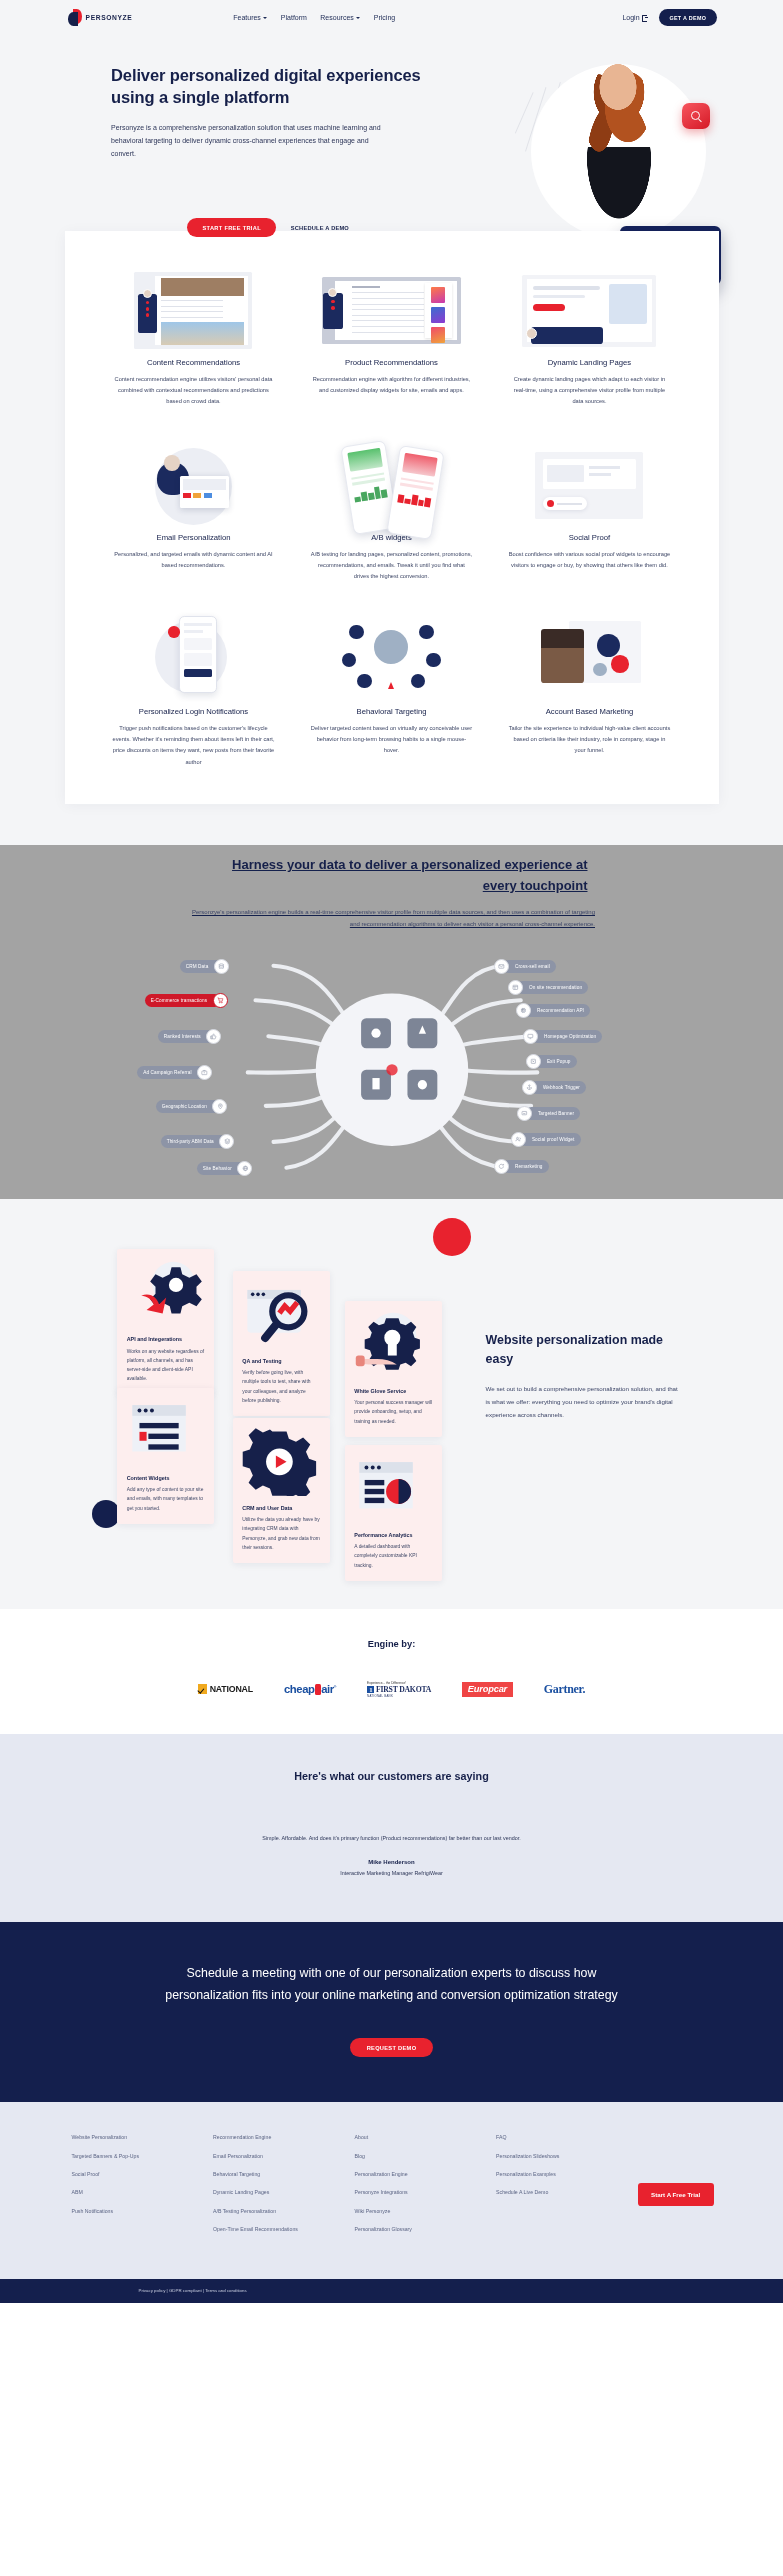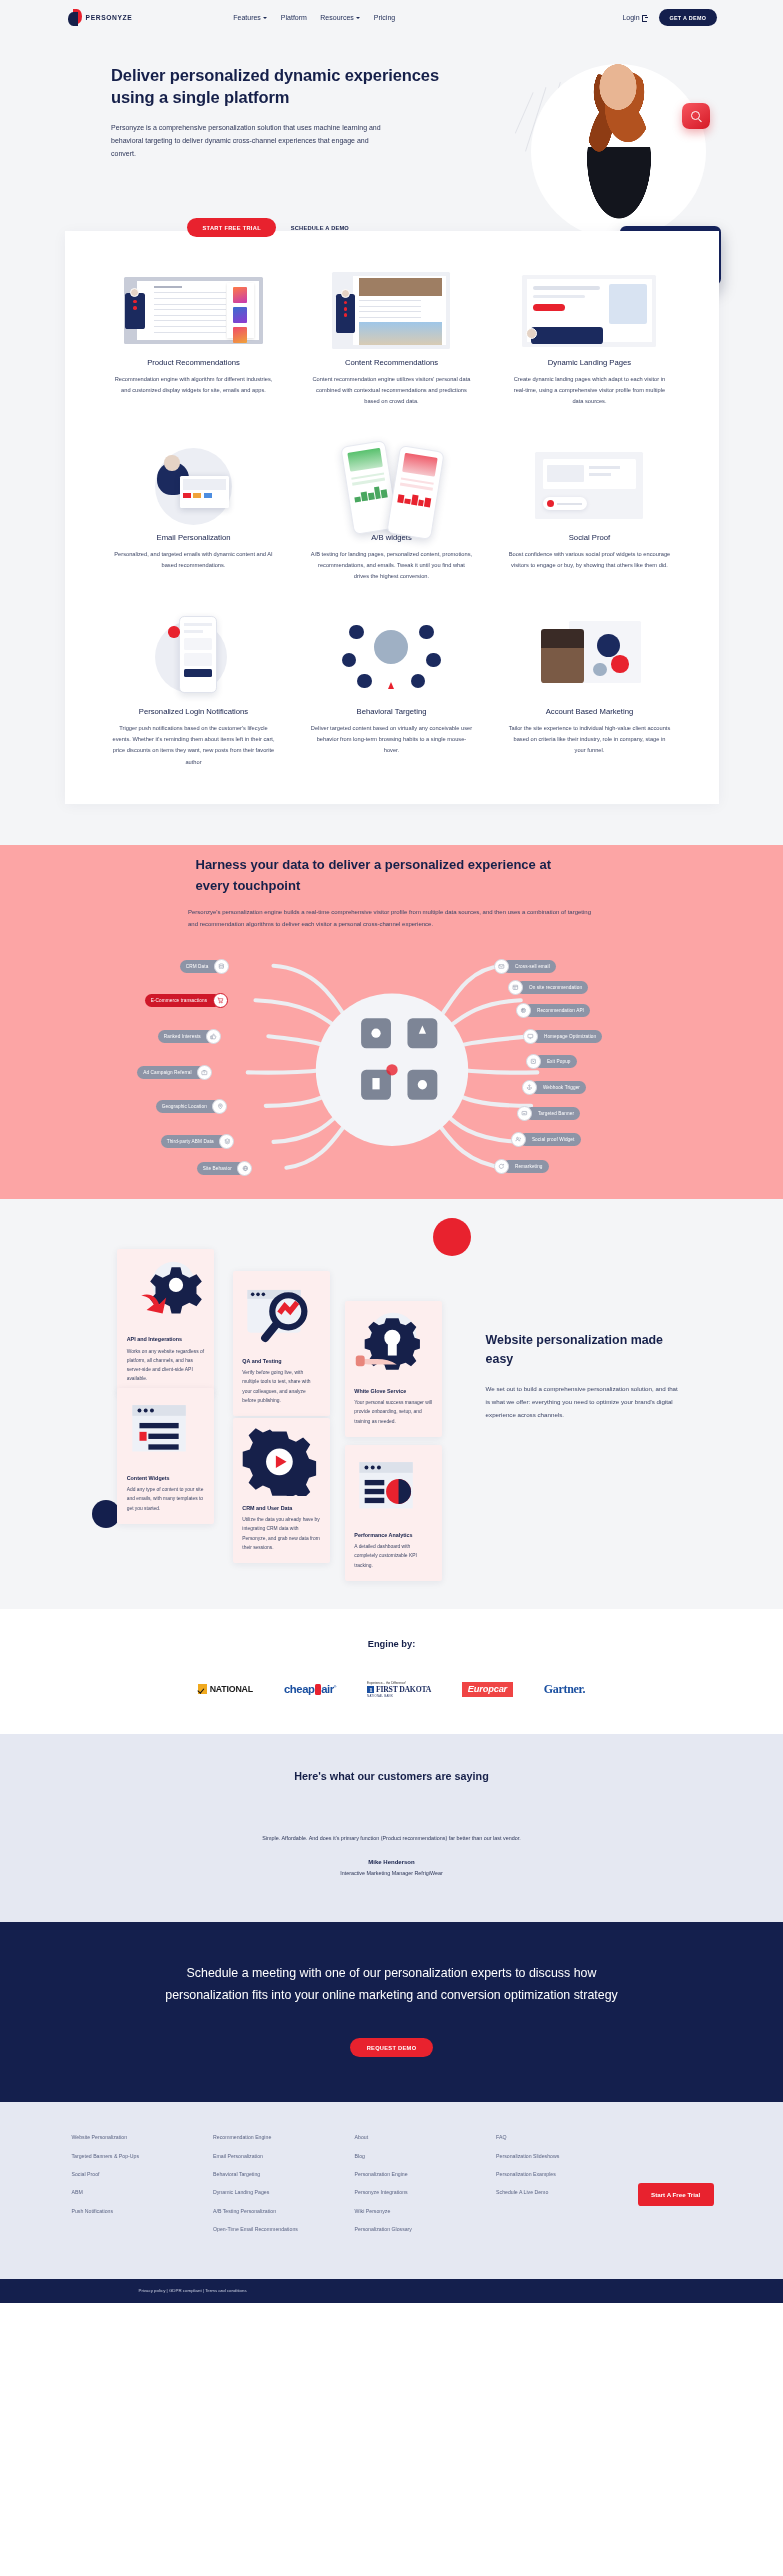--- a/index.html
+++ b/index.html
@@ -121,21 +121,21 @@
   .art-browser .recbox{position:absolute;right:9.3px;top:6.2px;width:27px;bottom:6.2px;background:#fff;box-shadow:0 0.5px 2.6px rgba(0,0,0,.12);}
   .art-browser .thumb{width:13.4px;height:16.5px;margin:3.6px auto 1.5px;border-radius:1px;}
   .art-card-nav{position:absolute;left:1px;top:15.5px;width:19.6px;height:36px;background:#1b2a5e;border-radius:2.6px;}
   .art-card-nav .av{width:9.3px;height:9.3px;border-radius:50%;background:#e5d3c5;margin:-4.6px auto 2.6px;border:1px solid #fff;}
   .art-dot{width:3.6px;height:3.6px;border-radius:50%;background:#e8222e;margin:2.6px auto;}
 
   .art-phone { width:45px;height:89px;background:#fff;border-radius:6.7px;box-shadow:0 2.6px 8.2px rgba(20,33,77,.16);border:0.5px solid #e7e9f0;}
   .art-circle-bg{width:77px;height:77px;border-radius:50%;background:#eceef4;position:absolute;}
 
   
-  .harness { background:#fca5a5; padding:9.3px 0 20.6px; text-align:left; }
+  .harness { background:#a3a3a3; padding:9.3px 0 20.6px; text-align:right;text-decoration:underline; }
   .harness h2 { font-size:13px;font-weight:bold;line-height:1.62;color:#16204a;max-width:392px;margin:0 auto;}
   .harness p { margin:11.3px auto 0; font-size:6px;line-height:1.95;color:#3b4466;max-width:407px;}
 
   .diagram { position:relative; width:546px; margin:10.3px auto 0; height:237px; }
   .pill {
     position:absolute; height:13px; border-radius:6.7px; background:#8d94a6;
     display:flex;align-items:center; color:#fff; font-size:4.7px; letter-spacing:0.1px;
     white-space:nowrap; padding:0 6.2px;
   }
   .pill.red { background:#cf1829; }
@@ -245,21 +245,21 @@
       <span class="login">
         <span>Login</span>
         <i class="login-icon"></i>
       </span>
       <button class="btn-demo">GET A DEMO</button>
     </div>
   </div>
 
   <div class="hero">
     <div class="hero-inner">
-      <h1>Deliver personalized dynamic experiences using a single platform</h1>
+      <h1>Deliver personalized digital experiences using a single platform</h1>
       <p>Personyze is a comprehensive personalization solution that uses machine learning and behavioral targeting to deliver dynamic cross-channel experiences that engage and convert.</p>
       <div class="hero-ctas">
         <button class="btn-trial">START FREE TRIAL</button>
         <button class="btn-sched">SCHEDULE A DEMO</button>
       </div>
     </div>
 
     <div class="hero-art">
       <svg class="hero-lines" viewBox="0 0 160 300">
         <g stroke="#dfe1e7" stroke-width="2" fill="none">
@@ -308,20 +308,44 @@
       </div>
     </div>
   </div>
 
   <div class="features-wrap">
     <div class="features">
 
       <div class="frow">
         <div class="fcard">
           <div class="fcard-img">
+            <div class="art-browser" style="width:118px;height:77px;background:#eef0f5">
+              <div class="panel" style="left:20.6px;background:#fff"></div>
+              <div style="position:absolute;left:27px;top:6.2px;right:8.2px;height:17.5px;background:#9e7e63"></div>
+              <div class="lines" style="left:27px;top:28px;width:62px">
+                  <div class="ln"></div>
+                  <div class="ln"></div>
+                  <div class="ln"></div>
+                  <div class="ln"></div>
+                </div>
+              <div style="position:absolute;left:27px;bottom:4.1px;right:8.2px;height:23px;background:linear-gradient(180deg,#9ec6e8,#d8cbb4)"></div>
+              <div class="art-card-nav" style="left:3.1px;top:21.6px;height:39px">
+                  <div class="av"></div>
+                  <div class="art-dot"></div>
+                  <div class="art-dot"></div>
+                  <div class="art-dot"></div>
+                </div>
+            </div>
+          </div>
+          <h3>Content Recommendations</h3>
+          <p>Content recommendation engine utilizes visitors' personal data combined with contextual recommendations and predictions based on crowd data.</p>
+        </div>
+
+        <div class="fcard">
+          <div class="fcard-img">
             <div class="art-browser">
               <div class="panel"></div>
               <div class="lines">
                   <div class="ln" style="width:28px;height:1.5px;background:#aeb3c2"></div>
                   <div class="ln"></div>
                   <div class="ln"></div>
                   <div class="ln"></div>
                   <div class="ln"></div>
                   <div class="ln"></div>
                   <div class="ln"></div>
@@ -335,44 +359,20 @@
               </div>
               <div class="art-card-nav">
                   <div class="av"></div>
                   <div class="art-dot"></div>
                   <div class="art-dot"></div>
                 </div>
             </div>
           </div>
           <h3>Product Recommendations</h3>
           <p>Recommendation engine with algorithm for different industries, and customized display widgets for site, emails and apps.</p>
-        </div>
-
-        <div class="fcard">
-          <div class="fcard-img">
-            <div class="art-browser" style="width:118px;height:77px;background:#eef0f5">
-              <div class="panel" style="left:20.6px;background:#fff"></div>
-              <div style="position:absolute;left:27px;top:6.2px;right:8.2px;height:17.5px;background:#9e7e63"></div>
-              <div class="lines" style="left:27px;top:28px;width:62px">
-                  <div class="ln"></div>
-                  <div class="ln"></div>
-                  <div class="ln"></div>
-                  <div class="ln"></div>
-                </div>
-              <div style="position:absolute;left:27px;bottom:4.1px;right:8.2px;height:23px;background:linear-gradient(180deg,#9ec6e8,#d8cbb4)"></div>
-              <div class="art-card-nav" style="left:3.1px;top:21.6px;height:39px">
-                  <div class="av"></div>
-                  <div class="art-dot"></div>
-                  <div class="art-dot"></div>
-                  <div class="art-dot"></div>
-                </div>
-            </div>
-          </div>
-          <h3>Content Recommendations</h3>
-          <p>Content recommendation engine utilizes visitors' personal data combined with contextual recommendations and predictions based on crowd data.</p>
         </div>
 
         <div class="fcard">
           <div class="fcard-img">
             <div class="art-browser" style="width:134px;height:72px;background:#f2f3f7">
               <div class="panel" style="left:4.1px;top:4.1px;background:#fff"></div>
               <div style="position:absolute;left:10.3px;top:11.3px;width:67px;height:4.1px;background:#dde1ea;border-radius:2.1px"></div>
               <div style="position:absolute;left:10.3px;top:20.6px;width:52px;height:3.1px;background:#e7eaf1;border-radius:1.5px"></div>
               <div style="position:absolute;left:10.3px;top:29px;width:32px;height:7.2px;background:#e8222e;border-radius:3.6px"></div>
               <div style="position:absolute;right:9.3px;top:9.3px;width:38px;height:40px;background:#d8e3f2;border-radius:2.1px"></div>

